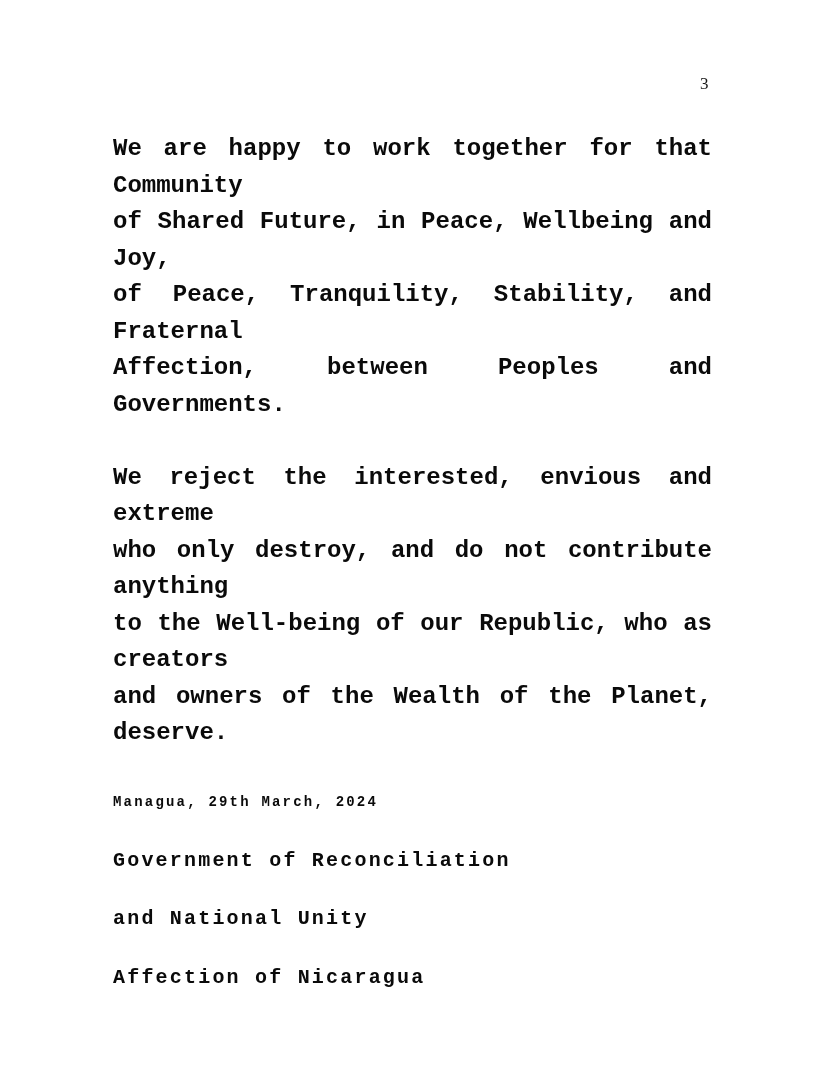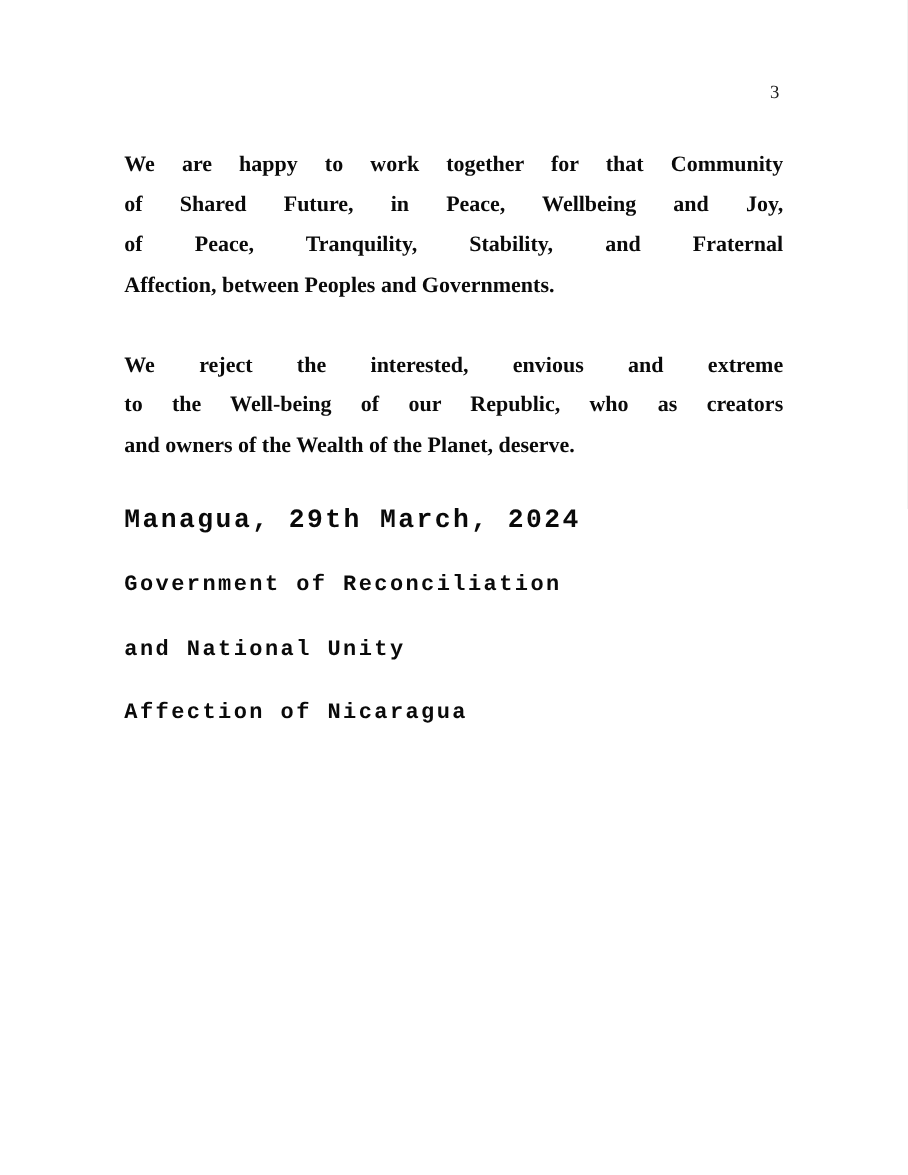--- a/index.html
+++ b/index.html
@@ -25,40 +25,39 @@
     font-weight: 400;
     color: #1a1a1a;
   }
   .content {
     position: absolute;
     left: 113px;
     top: 131px;
     width: 599px;
   }
   .para {
-    font-size: 20px;
+    font-size: 24px;
     font-weight: 700;
     line-height: 36.5px;
-    font-family: Liberation Serif, serif;
   }
   .para .line {
     text-align: justify;
     
     text-align-last: justify;
     white-space: normal;
   }
   .para .line.last {
     text-align-last: left;
   }
   .para + .para {
     margin-top: 36.5px;
   }
   .dateline {
     margin-top: 37px;
-    font-size: 24px;
+    font-size: 14px;
     font-weight: 700;
     line-height: 27px;
     letter-spacing: 2.2px;
     white-space: nowrap;
   }
   .signature {
     margin-top: 27px;
   }
   .signature .sig-line {
     font-size: 20px;
@@ -80,20 +79,21 @@
 
     <div class="para">
       <div class="line">We are happy to work together for that Community</div>
       <div class="line">of Shared Future, in Peace, Wellbeing and Joy,</div>
       <div class="line">of Peace, Tranquility, Stability, and Fraternal</div>
       <div class="line last">Affection, between Peoples and Governments.</div>
     </div>
 
     <div class="para">
       <div class="line">We reject the interested, envious and extreme</div>
+      <div class="line">who only destroy, and do not contribute anything</div>
       <div class="line">to the Well-being of our Republic, who as creators</div>
       <div class="line last">and owners of the Wealth of the Planet, deserve.</div>
     </div>
 
     <div class="dateline">Managua, 29th March, 2024</div>
 
     <div class="signature">
       <div class="sig-line">Government of Reconciliation</div>
       <div class="sig-line">and National Unity</div>
       <div class="sig-line">Affection of Nicaragua</div>

